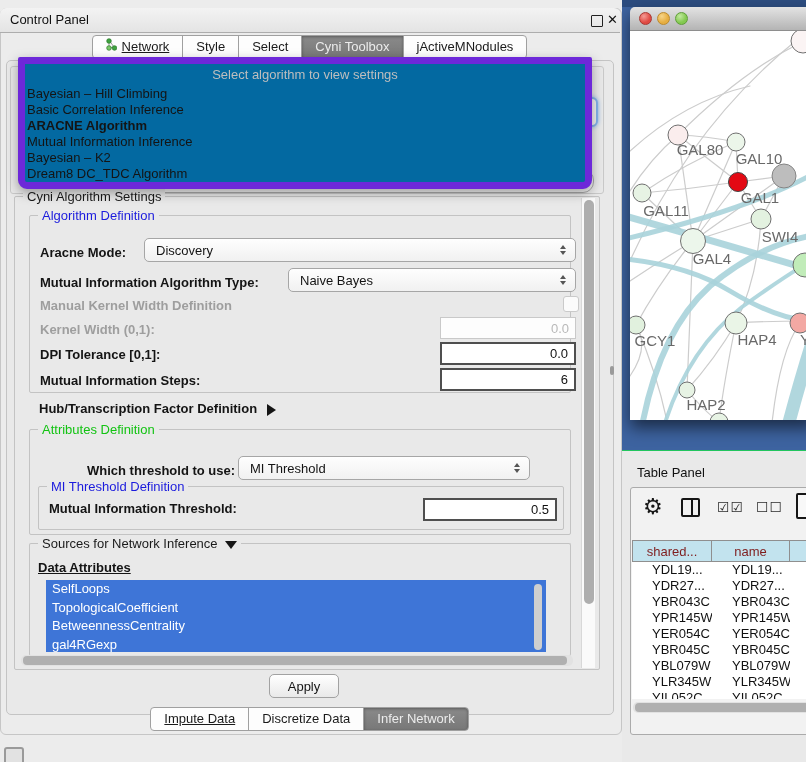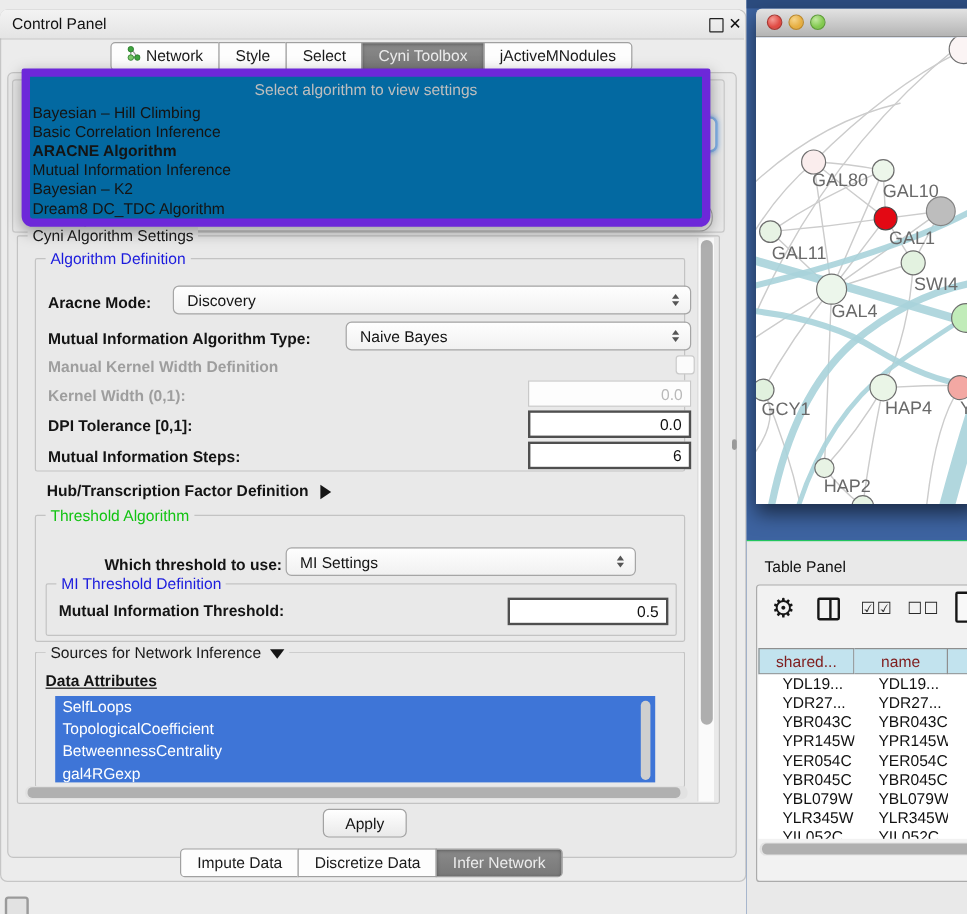--- a/index.html
+++ b/index.html
@@ -13,21 +13,21 @@
                background:linear-gradient(#F3F3F3,#E4E4E4);border-bottom:1px solid #ADADAD;
                border-radius:6px 6px 0 0;}
   .cp-title{position:absolute;left:10px;top:0;line-height:24px;font-size:13px;color:#111;}
   .win-float{position:absolute;left:591px;top:7px;width:10px;height:10px;border:1.6px solid #222;
              border-radius:1px;background:transparent;}
   .win-close{position:absolute;left:607px;top:2px;font-size:13px;font-weight:bold;color:#111;line-height:20px;}
   
   .tabbar{position:absolute;display:flex;justify-content:center;width:620px;}
   .tab{height:22px;line-height:22px;padding:0 13px;font-size:13px;background:#FDFDFD;color:#1A1A1A;
        border:1px solid #A0A0A0;margin-left:-1px;white-space:nowrap;display:flex;align-items:center;gap:5px;}
-  .tab:first-child{border-radius:4px 0 0 4px;}
+  .tab:first-child{border-radius:4px 0 0 4px;text-decoration:underline;}
   .tab:last-child{border-radius:0 4px 4px 0;}
   .tab.sel{background:linear-gradient(#8A8A8A,#787878);color:#ECECEC;box-shadow:inset 0 1px 3px rgba(0,0,0,.35);}
   .main-panel{position:absolute;left:6px;top:60px;width:606px;height:653px;background:#E9E9E9;
               border:1px solid #C4C4C4;border-radius:5px;}
   
   .frag-group{position:absolute;left:10px;top:66px;width:592px;height:126px;border:1px solid #C9C9C9;border-radius:3px;}
   .frag-blue{position:absolute;left:566px;top:97px;width:28px;height:26px;border:2px solid #83B2E9;
              border-radius:6px;background:#F0F0F0;box-shadow:0 0 4px #7FB0EC;}
   .frag-combo{position:absolute;left:68px;top:169px;width:524px;height:22px;border:1px solid #ABABAB;
               border-radius:11px;background:#F3F3F3;overflow:hidden;}
@@ -189,25 +189,25 @@
 
     <span class="bl" style="left:10px;top:157px;">Mutual Information Steps:</span>
     <div class="field" style="left:410px;top:152px;width:136px;height:23px;">6</div>
   </div>
 
   <span class="bl" style="left:24px;top:204px;">
     <span>Hub/Transcription Factor Definition</span><span class="tri-right"></span>
   </span>
 
   <div class="grp" style="left:14px;top:232px;width:540px;height:104px;">
-    <span class="lg green">Threshold Algorithm</span>
+    <span class="lg green">Attributes Definition</span>
 
     <span class="bl" style="left:57px;top:30px;line-height:22px;">Which threshold to use:</span>
     <div class="combo" style="left:208px;top:26px;width:292px;">
-      <span class="val">MI Settings</span>
+      <span class="val">MI Threshold</span>
       <span class="stepper">
           <i class="up"></i>
           <i class="dn"></i>
         </span>
     </div>
 
     <div class="grp" style="left:8px;top:56px;width:524px;height:42px;">
       <span class="lg blue">MI Threshold Definition</span>
       <span class="bl" style="left:10px;top:14px;">Mutual Information Threshold:</span>
       <div class="field" style="left:384px;top:11px;width:134px;height:23px;">0.5</div>

